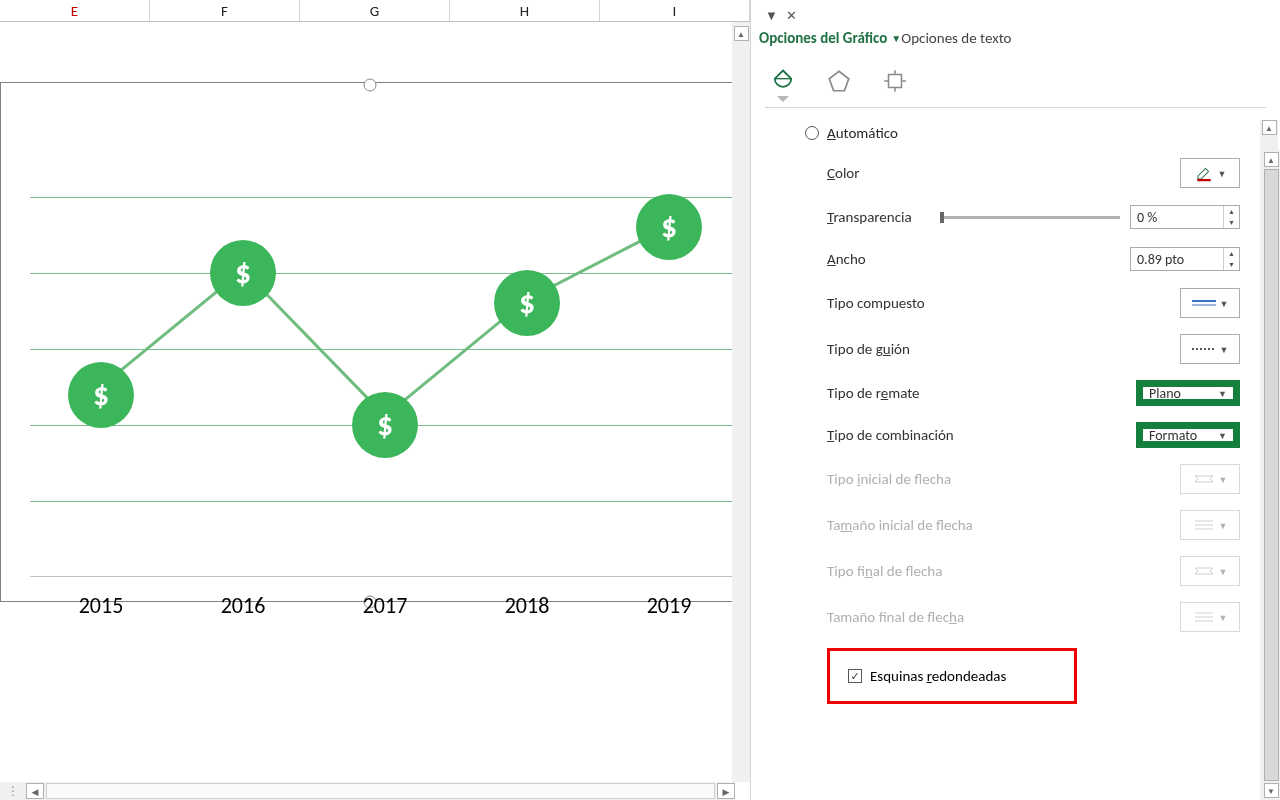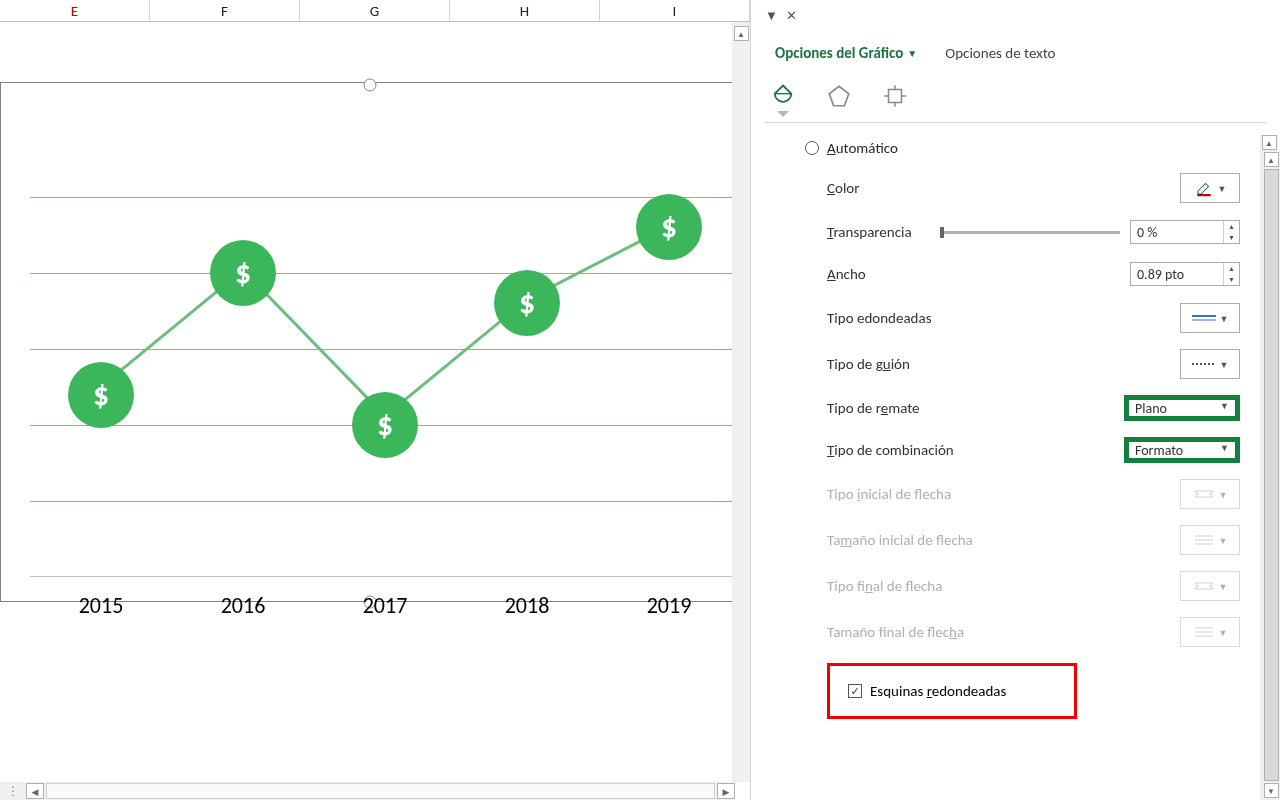--- a/index.html
+++ b/index.html
@@ -23,39 +23,39 @@
 .scroll-h { position: absolute; bottom: 0; left: 0; right: 15px; height: 18px; background: #f0f0f0; display: flex; align-items: center; }
 .scroll-grip { width: 26px; display: flex; justify-content: center; color: #888; font-size: 12px; }
 .scroll-btn { width: 18px; height: 16px; border: 1px solid #b0b0b0; background: #fff; display: flex; align-items: center; justify-content: center; font-size: 9px; color: #666; }
 .scroll-track { flex: 1; margin: 0 2px; height: 16px; border: 1px solid #cfcfcf; background: #fafafa; position: relative; }
 .scroll-v-outer { position: absolute; right: 0; top: 22px; bottom: 18px; width: 18px; background: #f0f0f0; display: flex; flex-direction: column; align-items: center; padding-top: 4px; }
 .scroll-v-btn { width: 15px; height: 15px; border: 1px solid #b0b0b0; background: #fff; display: flex; align-items: center; justify-content: center; font-size: 8px; color: #666; margin-bottom: 2px; }
 .right { width: 530px; border-left: 1px solid #d4d4d4; display: flex; flex-direction: column; position: relative; }
 .pane-hdr { padding: 8px 12px 4px 14px; display: flex; align-items: center; justify-content: space-between; }
 .pane-title { color: #207245; font-size: 24px; font-weight: 400; }
 .pane-btns { display: flex; gap: 8px; color: #555; font-size: 13px; }
-.pane-sub { padding: 2px 24px 8px; display: flex; gap: 28px; font-size: 15px; margin-top: 15px; }
+.pane-sub { padding: 2px 8px 8px; display: flex; font-size: 15px; }
 .pane-sub .opt1 { color: #207245; font-weight: 600; display: flex; align-items: center; gap: 4px; }
 .pane-sub .opt2 { color: #444; text-align: right; }
 .icon-tabs { padding: 8px 14px 0; display: flex; gap: 20px; }
 .icon-tab { width: 36px; height: 36px; display: flex; align-items: center; justify-content: center; cursor: pointer; position: relative; }
 .icon-tab.active::after { content: ''; position: absolute; bottom: -9px; left: 50%; transform: translateX(-50%); border: 6px solid transparent; border-top-color: #b7b7b7; }
 .tab-divider { margin: 8px 14px 0; border-top: 1px solid #d4d4d4; }
 .props { flex: 1; overflow: hidden; padding: 12px 0 0 14px; position: relative; display: flex; }
 .props-inner { flex: 1; padding: 0 14px 0 22px; }
 .radio-row { display: flex; align-items: center; gap: 8px; margin: 4px 18px 16px; font-size: 15px; color: #2a2a2a; }
 .radio { width: 14px; height: 14px; border: 1px solid #555; border-radius: 50%; }
 .prop-row { display: flex; align-items: center; justify-content: space-between; margin: 0 0 16px 40px; min-height: 26px; font-size: 15px; color: #333; }
 .prop-row.disabled { color: #b0b0b0; }
 .prop-label u { text-decoration: underline; }
 .ctrl-spinner { width: 110px; height: 24px; border: 1px solid #acacac; display: flex; align-items: center; background: #fff; }
 .ctrl-spinner span { flex: 1; padding: 0 6px; font-size: 14px; }
 .spin-btns { width: 16px; display: flex; flex-direction: column; border-left: 1px solid #cfcfcf; }
 .spin-btns div { height: 11px; font-size: 7px; display: flex; align-items: center; justify-content: center; color: #555; }
-.ctrl-dd { width: 116px; height: 26px; border: 5px solid #15803d; background: #fff; display: flex; padding: 0 6px; font-size: 14px; position: relative; }
+.ctrl-dd { width: 104px; height: 26px; border: 7px solid #15803d; background: #fff; display: flex; align-items: center; padding: 0 6px; font-size: 14px; position: relative; }
 .ctrl-dd .arrow { position: absolute; right: 6px; font-size: 9px; color: #555; }
 .ctrl-icon-dd { width: 60px; height: 30px; border: 1px solid #acacac; background: #fff; display: flex; align-items: center; justify-content: center; gap: 4px; }
 .ctrl-icon-dd.disabled { opacity: 0.45; }
 .ctrl-icon-dd .arrow { font-size: 9px; color: #555; }
 .slider { width: 180px; display: flex; align-items: center; }
 .slider-track { flex: 1; height: 3px; background: #b0b0b0; position: relative; }
 .slider-thumb { position: absolute; left: 0; top: -4px; width: 4px; height: 11px; background: #666; }
 .transp-row { display: flex; align-items: center; gap: 10px; }
 .check-row { display: flex; align-items: center; gap: 8px; margin: 10px 0 0 40px; font-size: 15px; border: 3px solid #f00000; padding: 16px 18px; width: 250px; }
 .check { width: 14px; height: 14px; border: 1px solid #555; display: flex; align-items: center; justify-content: center; font-size: 11px; color: #333; }
@@ -219,21 +219,21 @@
         <div class="ctrl-spinner">
             <span>0.89 pto</span>
             <div class="spin-btns">
               <div>▲</div>
               <div>▼</div>
             </div>
           </div>
       </div>
 
       <div class="prop-row">
-        <span class="prop-label">Tipo edondeadas</span>
+        <span class="prop-label">Tipo compuesto</span>
         <div class="ctrl-icon-dd">
           <svg width="24" height="10">
               <line x1="0" y1="3" x2="24" y2="3" stroke="#3a6fbf" stroke-width="2"></line>
               <line x1="0" y1="7" x2="24" y2="7" stroke="#3a6fbf" stroke-width="1"></line>
             </svg>
           <span class="arrow">▼</span>
         </div>
       </div>
 
       <div class="prop-row">

